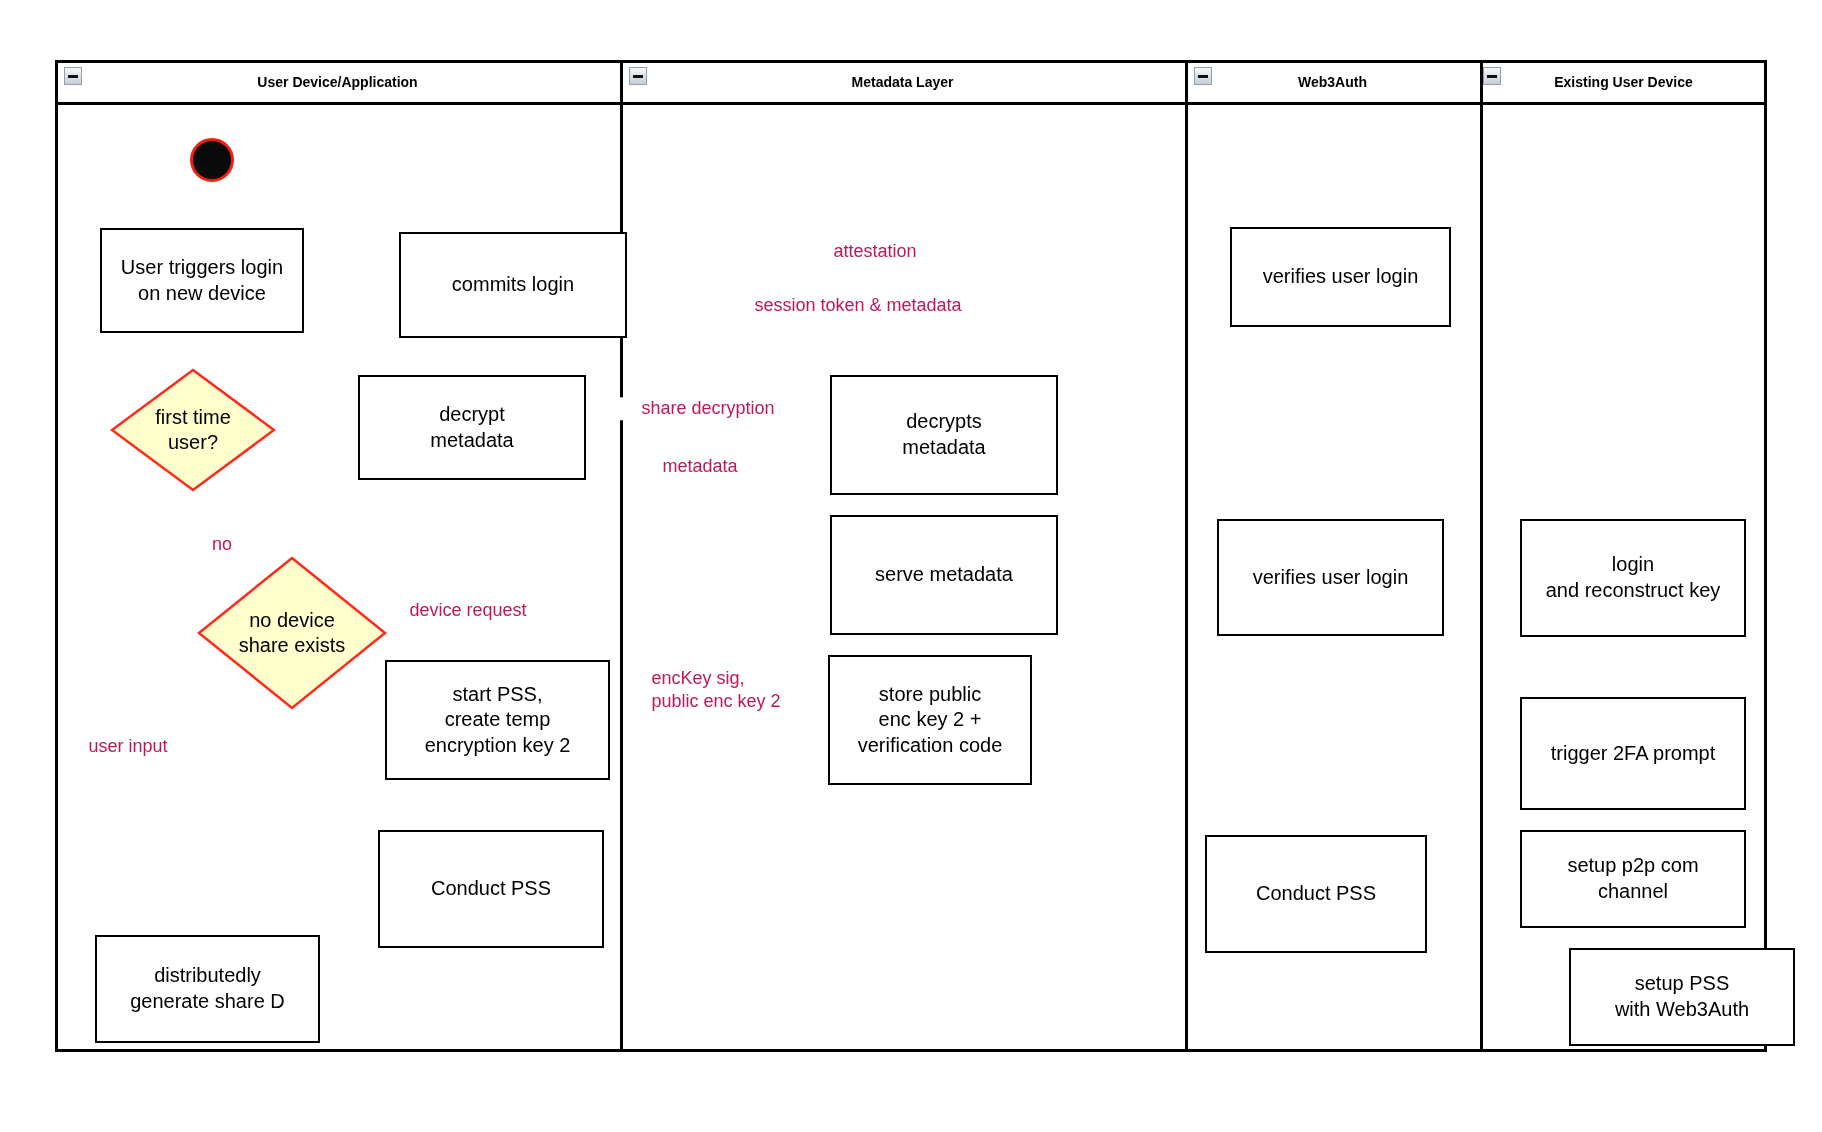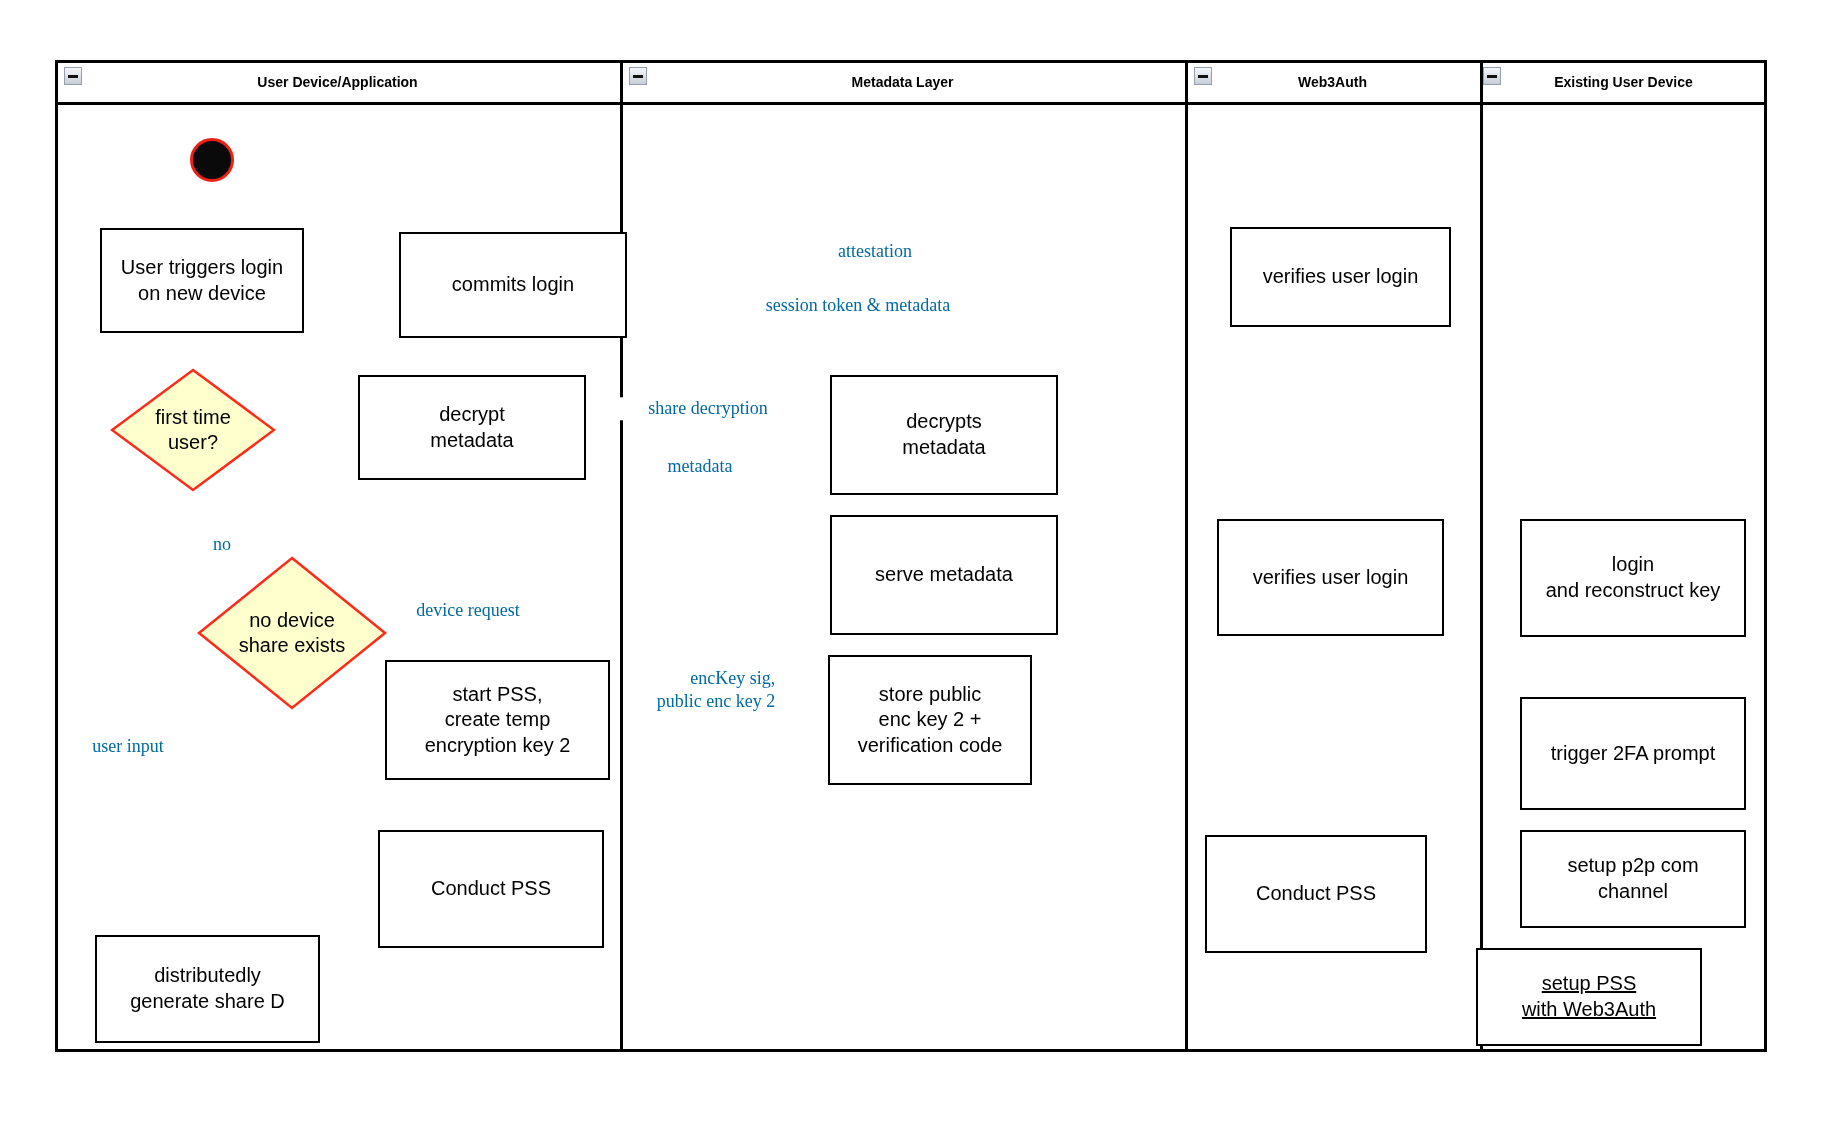--- a/index.html
+++ b/index.html
@@ -22,22 +22,22 @@
         font-size:20px;color:#000;line-height:1.28;}
   .node-label{white-space:pre-line;padding:2px 6px;}
   .diamond{position:absolute;}
   .diamond svg{position:absolute;left:0;top:0;}
   .diamond .node-label{position:absolute;inset:0;display:flex;align-items:center;
         justify-content:center;text-align:center;font-size:20px;line-height:1.25;}
   .start-node{position:absolute;width:44px;height:44px;border-radius:50%;
         background:#0a0a0a;border:3px solid #ee2014;box-sizing:border-box;}
   
   .edge-label{position:absolute;transform:translate(-50%,-50%);background:#fff;
-        padding:0 4px;font-size:18px;color:#0369a1;text-align:right;white-space:pre-line;
-        line-height:1.3;font-family:Liberation Serif, serif;}
+        padding:0 4px;font-size:18px;color:#be185d;text-align:left;white-space:pre-line;
+        line-height:1.3;}
   svg.edges{position:absolute;left:0;top:0;}
 </style>
 </head>
 <body>
 
 <div class="stage">
 
   <svg class="edges" width="1822" height="1132" viewBox="0 0 1822 1132">
     <defs>
       <marker id="ah" markerWidth="15" markerHeight="13" refX="13" refY="6.5" orient="auto-start-reverse" markerUnits="userSpaceOnUse">
@@ -160,21 +160,21 @@
     <div class="node-label">login
 and reconstruct key</div>
   </div>
   <div class="node" style="left:1520px;top:697px;width:226px;height:113px;">
     <div class="node-label">trigger 2FA prompt</div>
   </div>
   <div class="node" style="left:1520px;top:830px;width:226px;height:98px;">
     <div class="node-label">setup p2p com
 channel</div>
   </div>
-  <div class="node" style="left:1476px;top:948px;width:226px;height:98px;text-decoration:underline;">
+  <div class="node" style="left:1569px;top:948px;width:226px;height:98px;">
     <div class="node-label">setup PSS
 with Web3Auth</div>
   </div>
 
   <div class="edge-label" style="left:875px;top:252px;">attestation</div>
   <div class="edge-label" style="left:858px;top:306px;">session token &amp; metadata</div>
   <div class="edge-label" style="left:692px;top:409px;padding-left:36px;">share decryption</div>
   <div class="edge-label" style="left:700px;top:467px;">metadata</div>
   <div class="edge-label" style="left:222px;top:545px;">no</div>
   <div class="edge-label" style="left:468px;top:611px;">device request</div>

